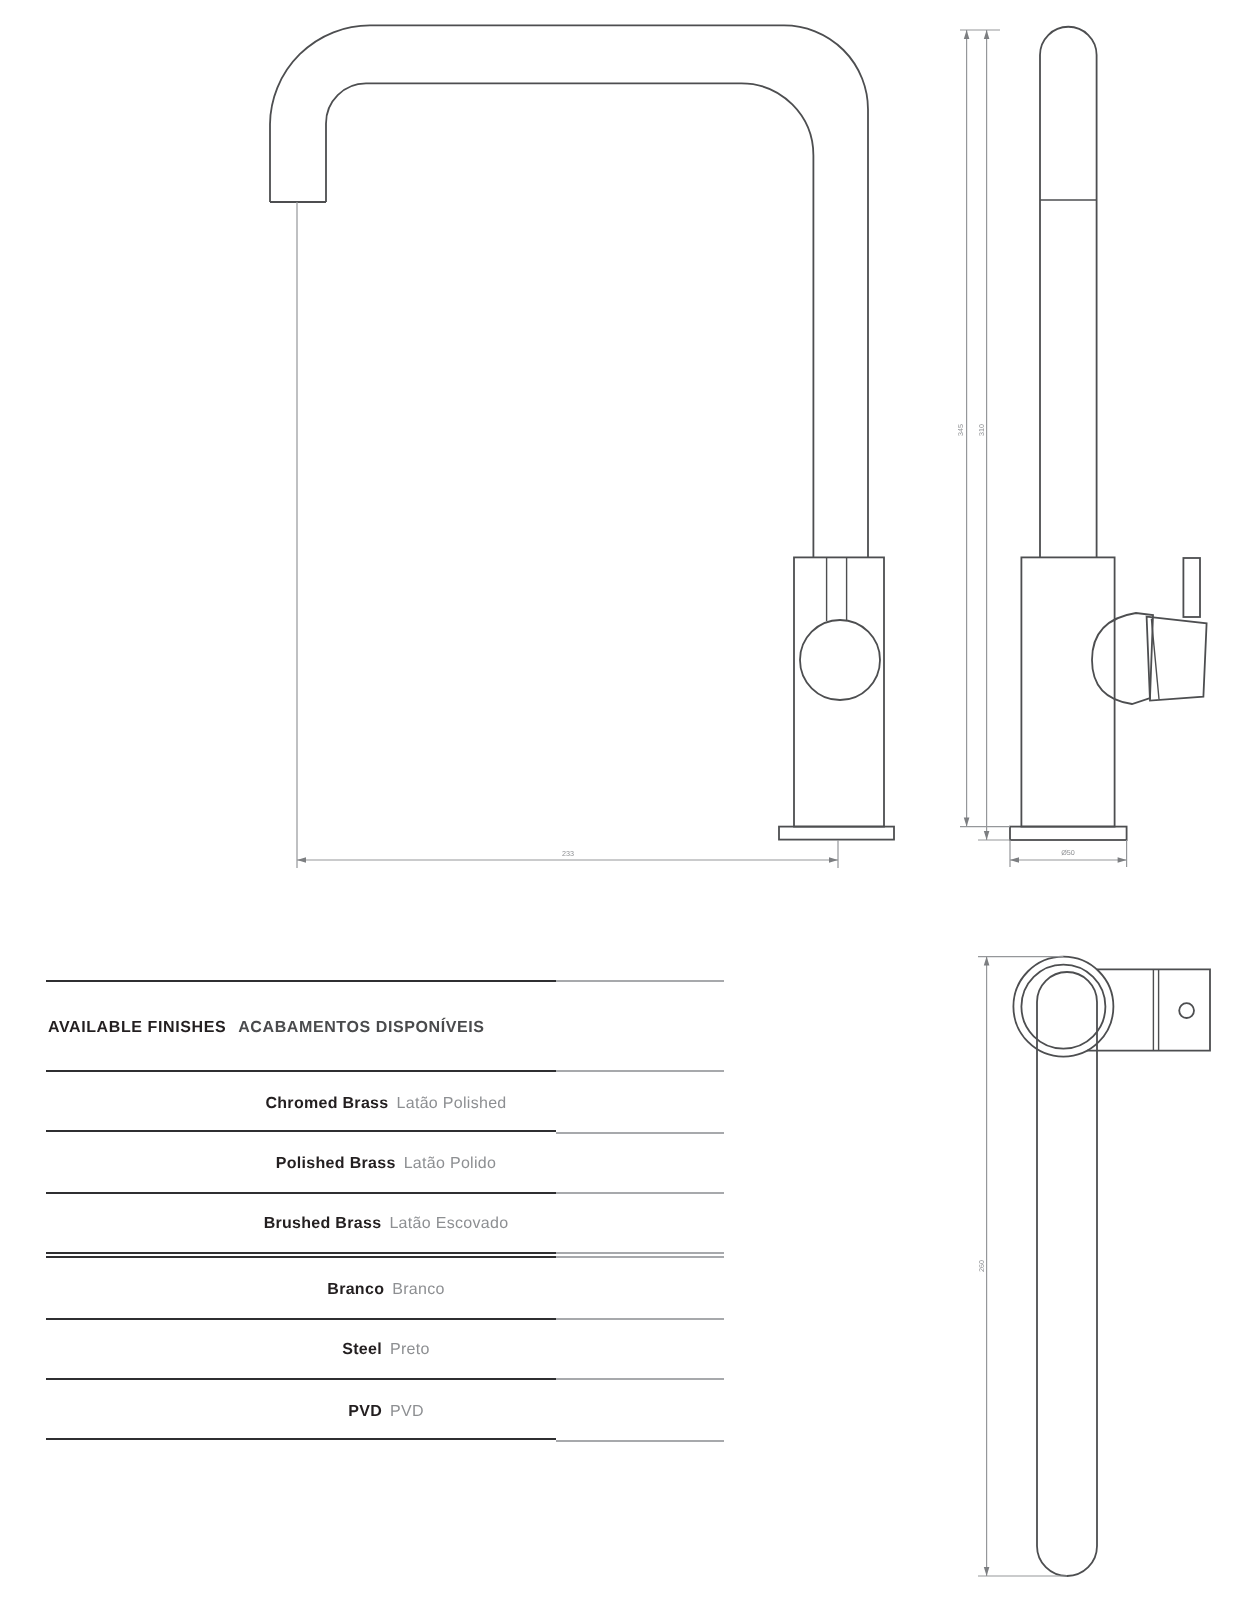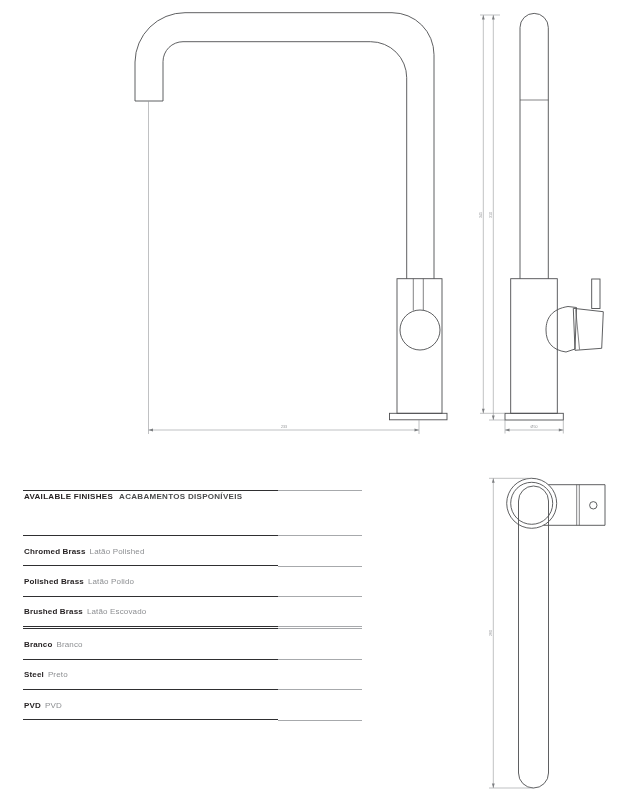--- a/index.html
+++ b/index.html
@@ -10,22 +10,22 @@
   .thin{fill:none;stroke:#4d4e50;stroke-width:0.7;}
   .dim{fill:none;stroke:#95979a;stroke-width:0.6;}
   .arrow{fill:#7c7e81;stroke:none;}
   .dimtext{font-family:"Liberation Sans",sans-serif;font-size:3.6px;fill:#8f9194;}
 
   
   .finishes{position:absolute;left:23px;top:490px;width:339px;}
   .rule{display:flex;height:2px;align-items:flex-start;}
   .rule .dark{width:255px;border-top:1.6px solid #2f2f31;}
   .rule .light{flex:1;border-top:1px solid #a7a9ac;margin-top:0.3px;}
-  .frow{height:28.4px;display:flex;align-items:center;gap:4px;padding-left:1px;}
-  .hrow{height:43px;display:flex;gap:6px;padding-left:1px;}
+  .frow{height:28.4px;display:flex;align-items:center;gap:4px;padding-left:1px;justify-content:center;}
+  .hrow{height:43px;display:flex;align-items:center;gap:6px;padding-left:1px;}
   .en{font-weight:bold;color:#231f20;font-size:8px;letter-spacing:0.15px;white-space:nowrap;}
   .pt{color:#8d8f92;font-size:8px;letter-spacing:0.15px;white-space:nowrap;}
   .hen{font-weight:bold;color:#231f20;font-size:8px;letter-spacing:0.3px;white-space:nowrap;}
   .hpt{font-weight:bold;color:#4a4b4d;font-size:8px;letter-spacing:0.3px;white-space:nowrap;}
 </style>
 </head>
 <body>
 
 <div id="page">
 

